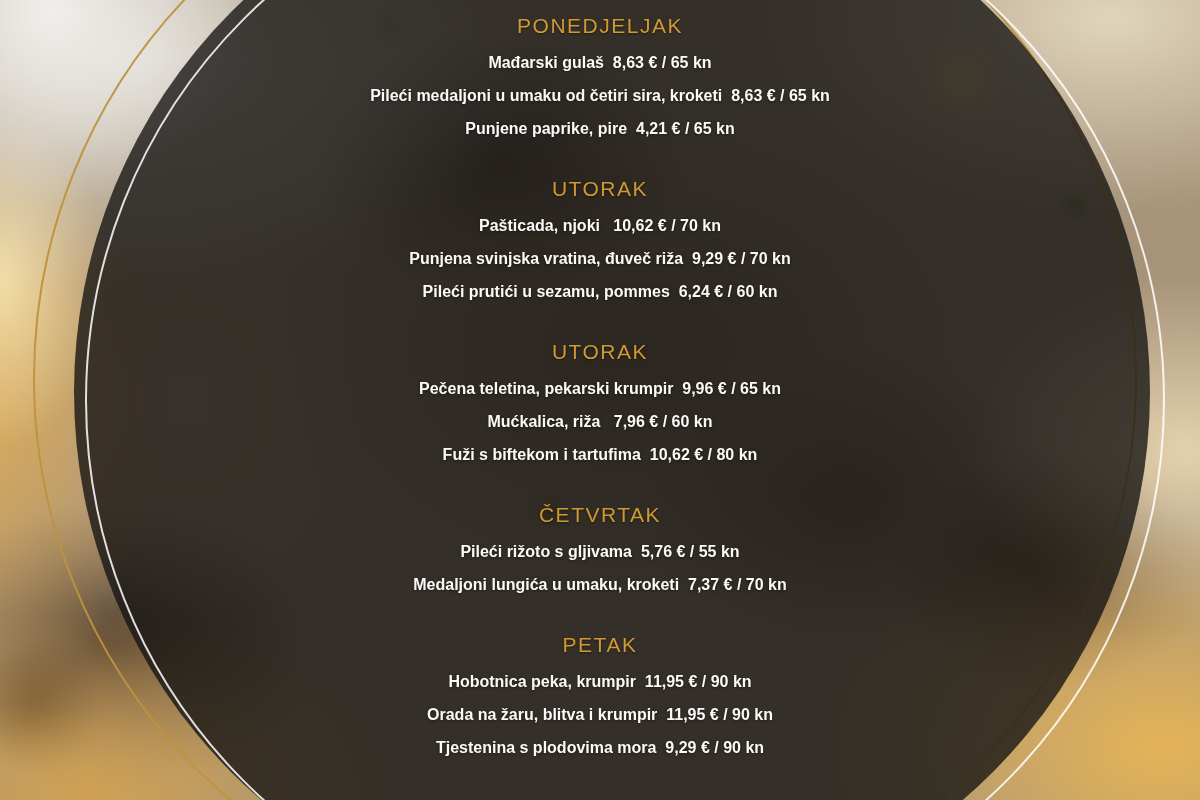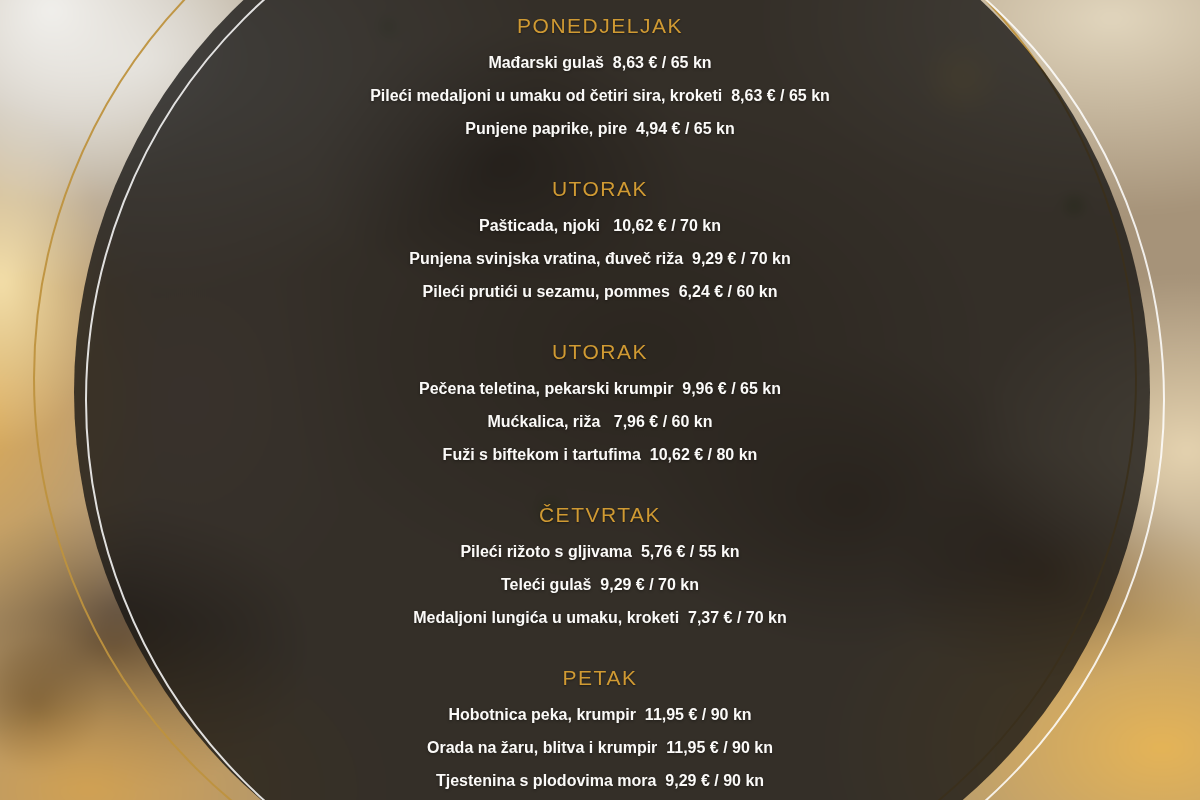--- a/index.html
+++ b/index.html
@@ -113,41 +113,40 @@
   <div class="ring ring-gold"></div>
   <div class="circle-dark"></div>
   <div class="ring ring-white"></div>
 
   <div class="menu">
 
     <section class="day">
       <h2 class="day-name">PONEDJELJAK</h2>
       <p class="item">Mađarski gulaš  8,63 € / 65 kn</p>
       <p class="item">Pileći medaljoni u umaku od četiri sira, kroketi  8,63 € / 65 kn</p>
-      <p class="item">Punjene paprike, pire  4,94 € / 65 kn</p>
+      <p class="item">Punjene paprike, pire  4,21 € / 65 kn</p>
     </section>
 
     <section class="day">
       <h2 class="day-name">UTORAK</h2>
       <p class="item">Pašticada, njoki   10,62 € / 70 kn</p>
       <p class="item">Punjena svinjska vratina, đuveč riža  9,29 € / 70 kn</p>
       <p class="item">Pileći prutići u sezamu, pommes  6,24 € / 60 kn</p>
     </section>
 
     <section class="day">
       <h2 class="day-name">UTORAK</h2>
       <p class="item">Pečena teletina, pekarski krumpir  9,96 € / 65 kn</p>
       <p class="item">Mućkalica, riža   7,96 € / 60 kn</p>
       <p class="item">Fuži s biftekom i tartufima  10,62 € / 80 kn</p>
     </section>
 
     <section class="day">
       <h2 class="day-name">ČETVRTAK</h2>
       <p class="item">Pileći rižoto s gljivama  5,76 € / 55 kn</p>
-      <p class="item">Teleći gulaš  9,29 € / 70 kn</p>
       <p class="item">Medaljoni lungića u umaku, kroketi  7,37 € / 70 kn</p>
     </section>
 
     <section class="day">
       <h2 class="day-name">PETAK</h2>
       <p class="item">Hobotnica peka, krumpir  11,95 € / 90 kn</p>
       <p class="item">Orada na žaru, blitva i krumpir  11,95 € / 90 kn</p>
       <p class="item">Tjestenina s plodovima mora  9,29 € / 90 kn</p>
     </section>
 

